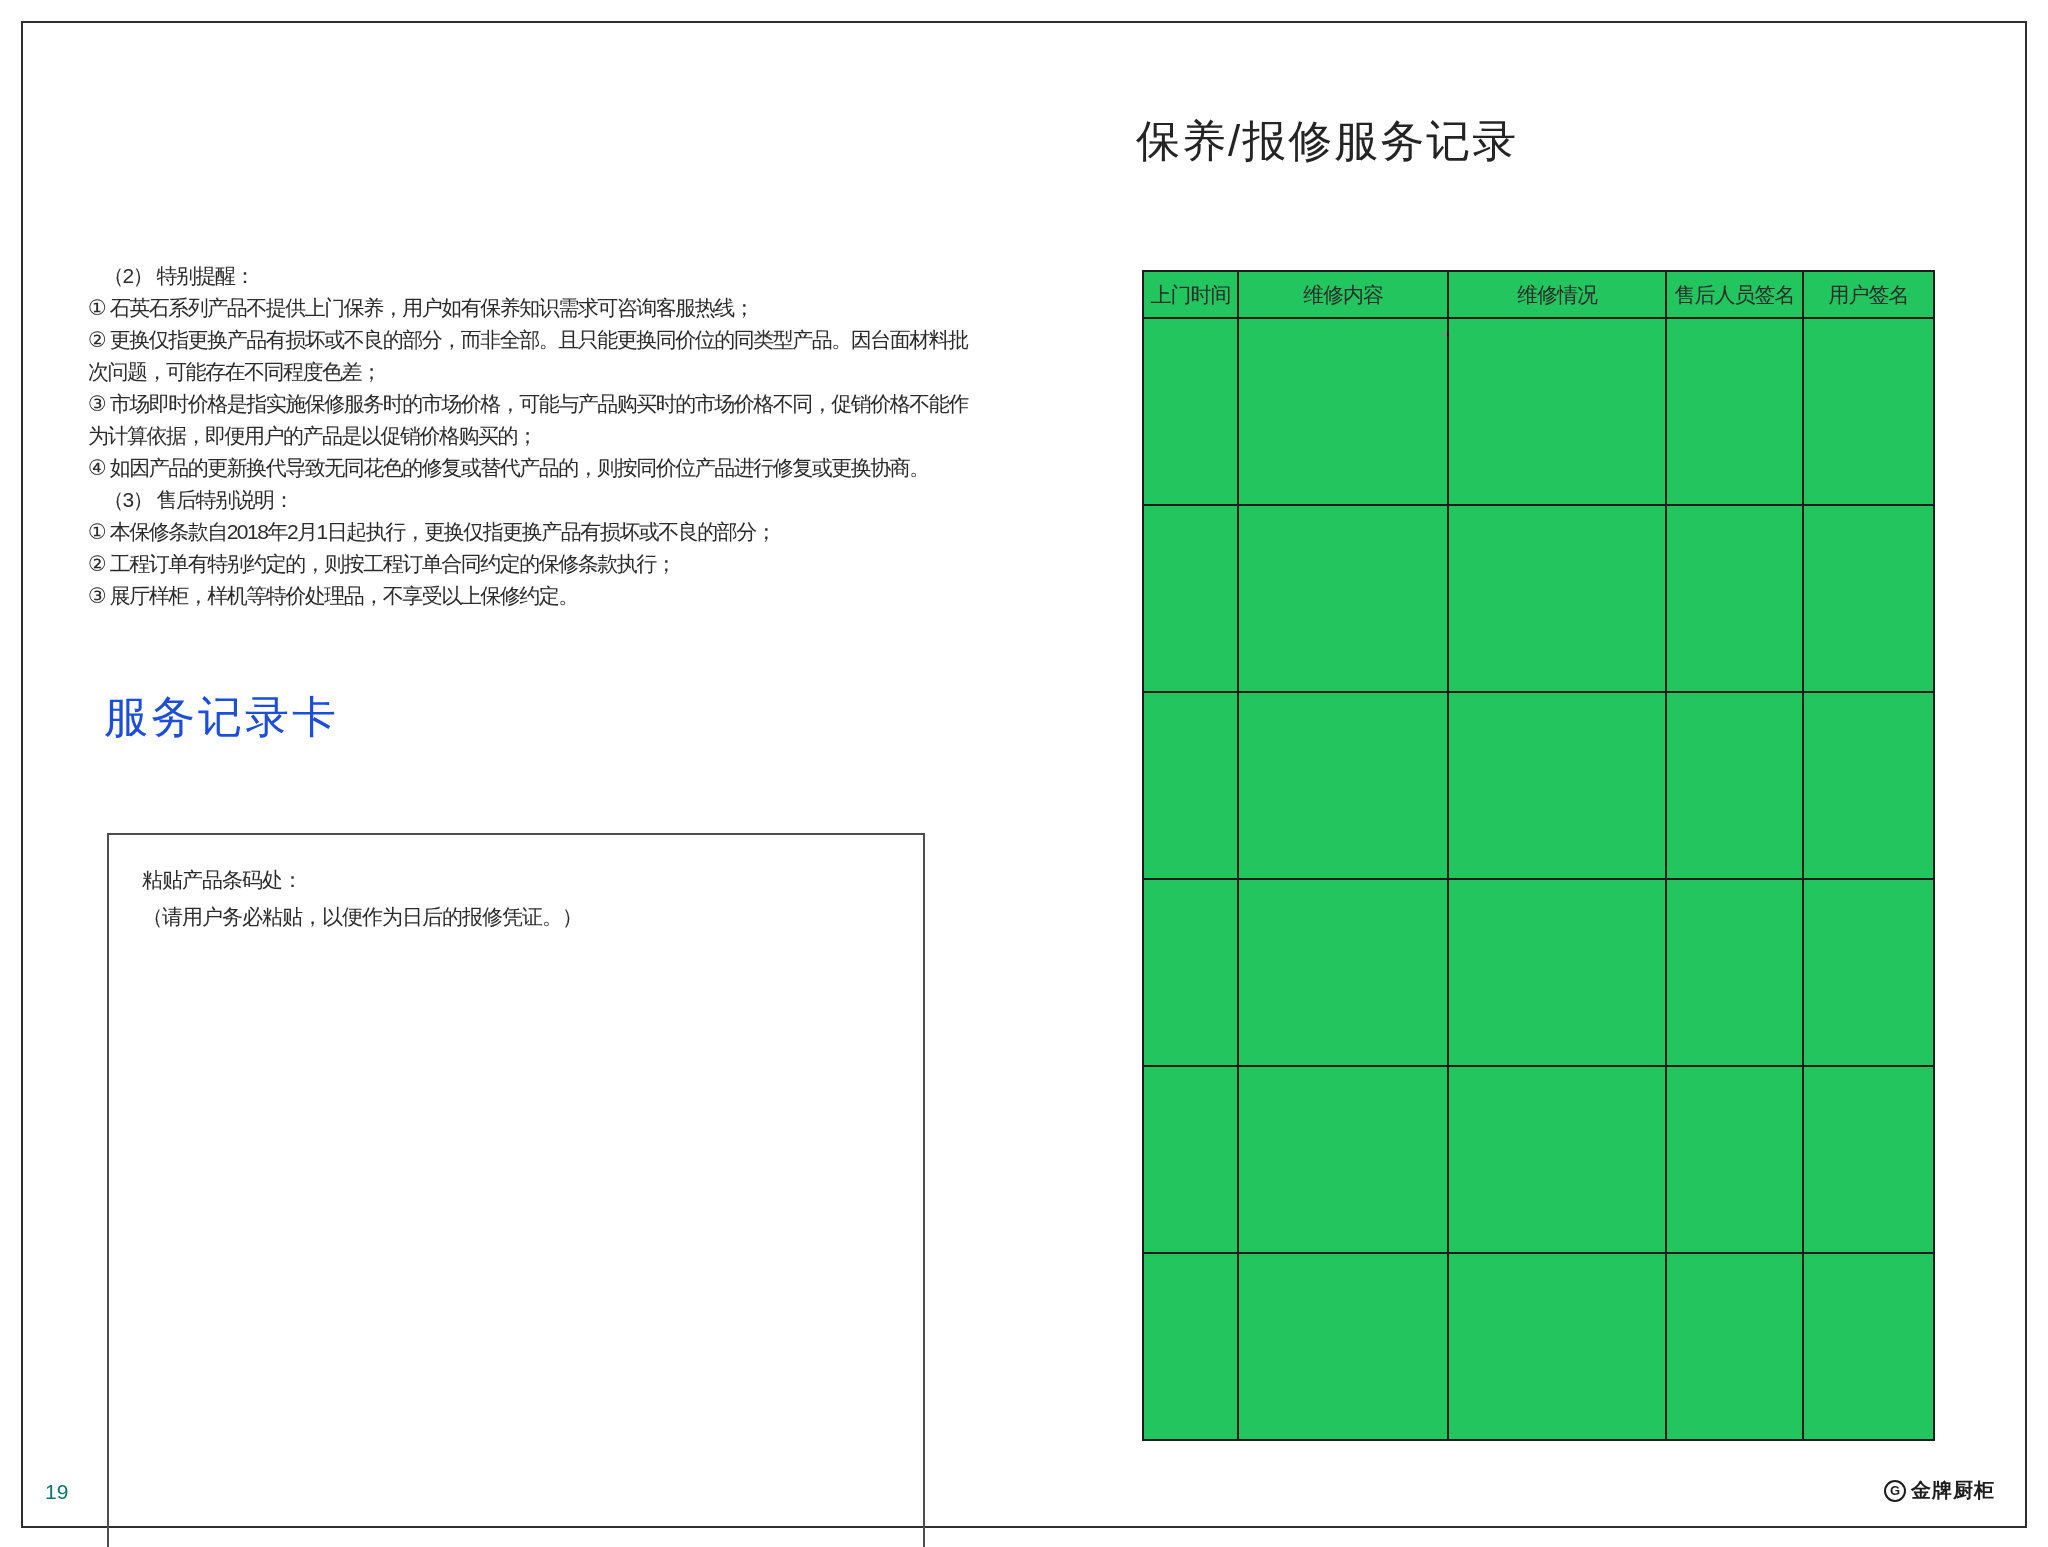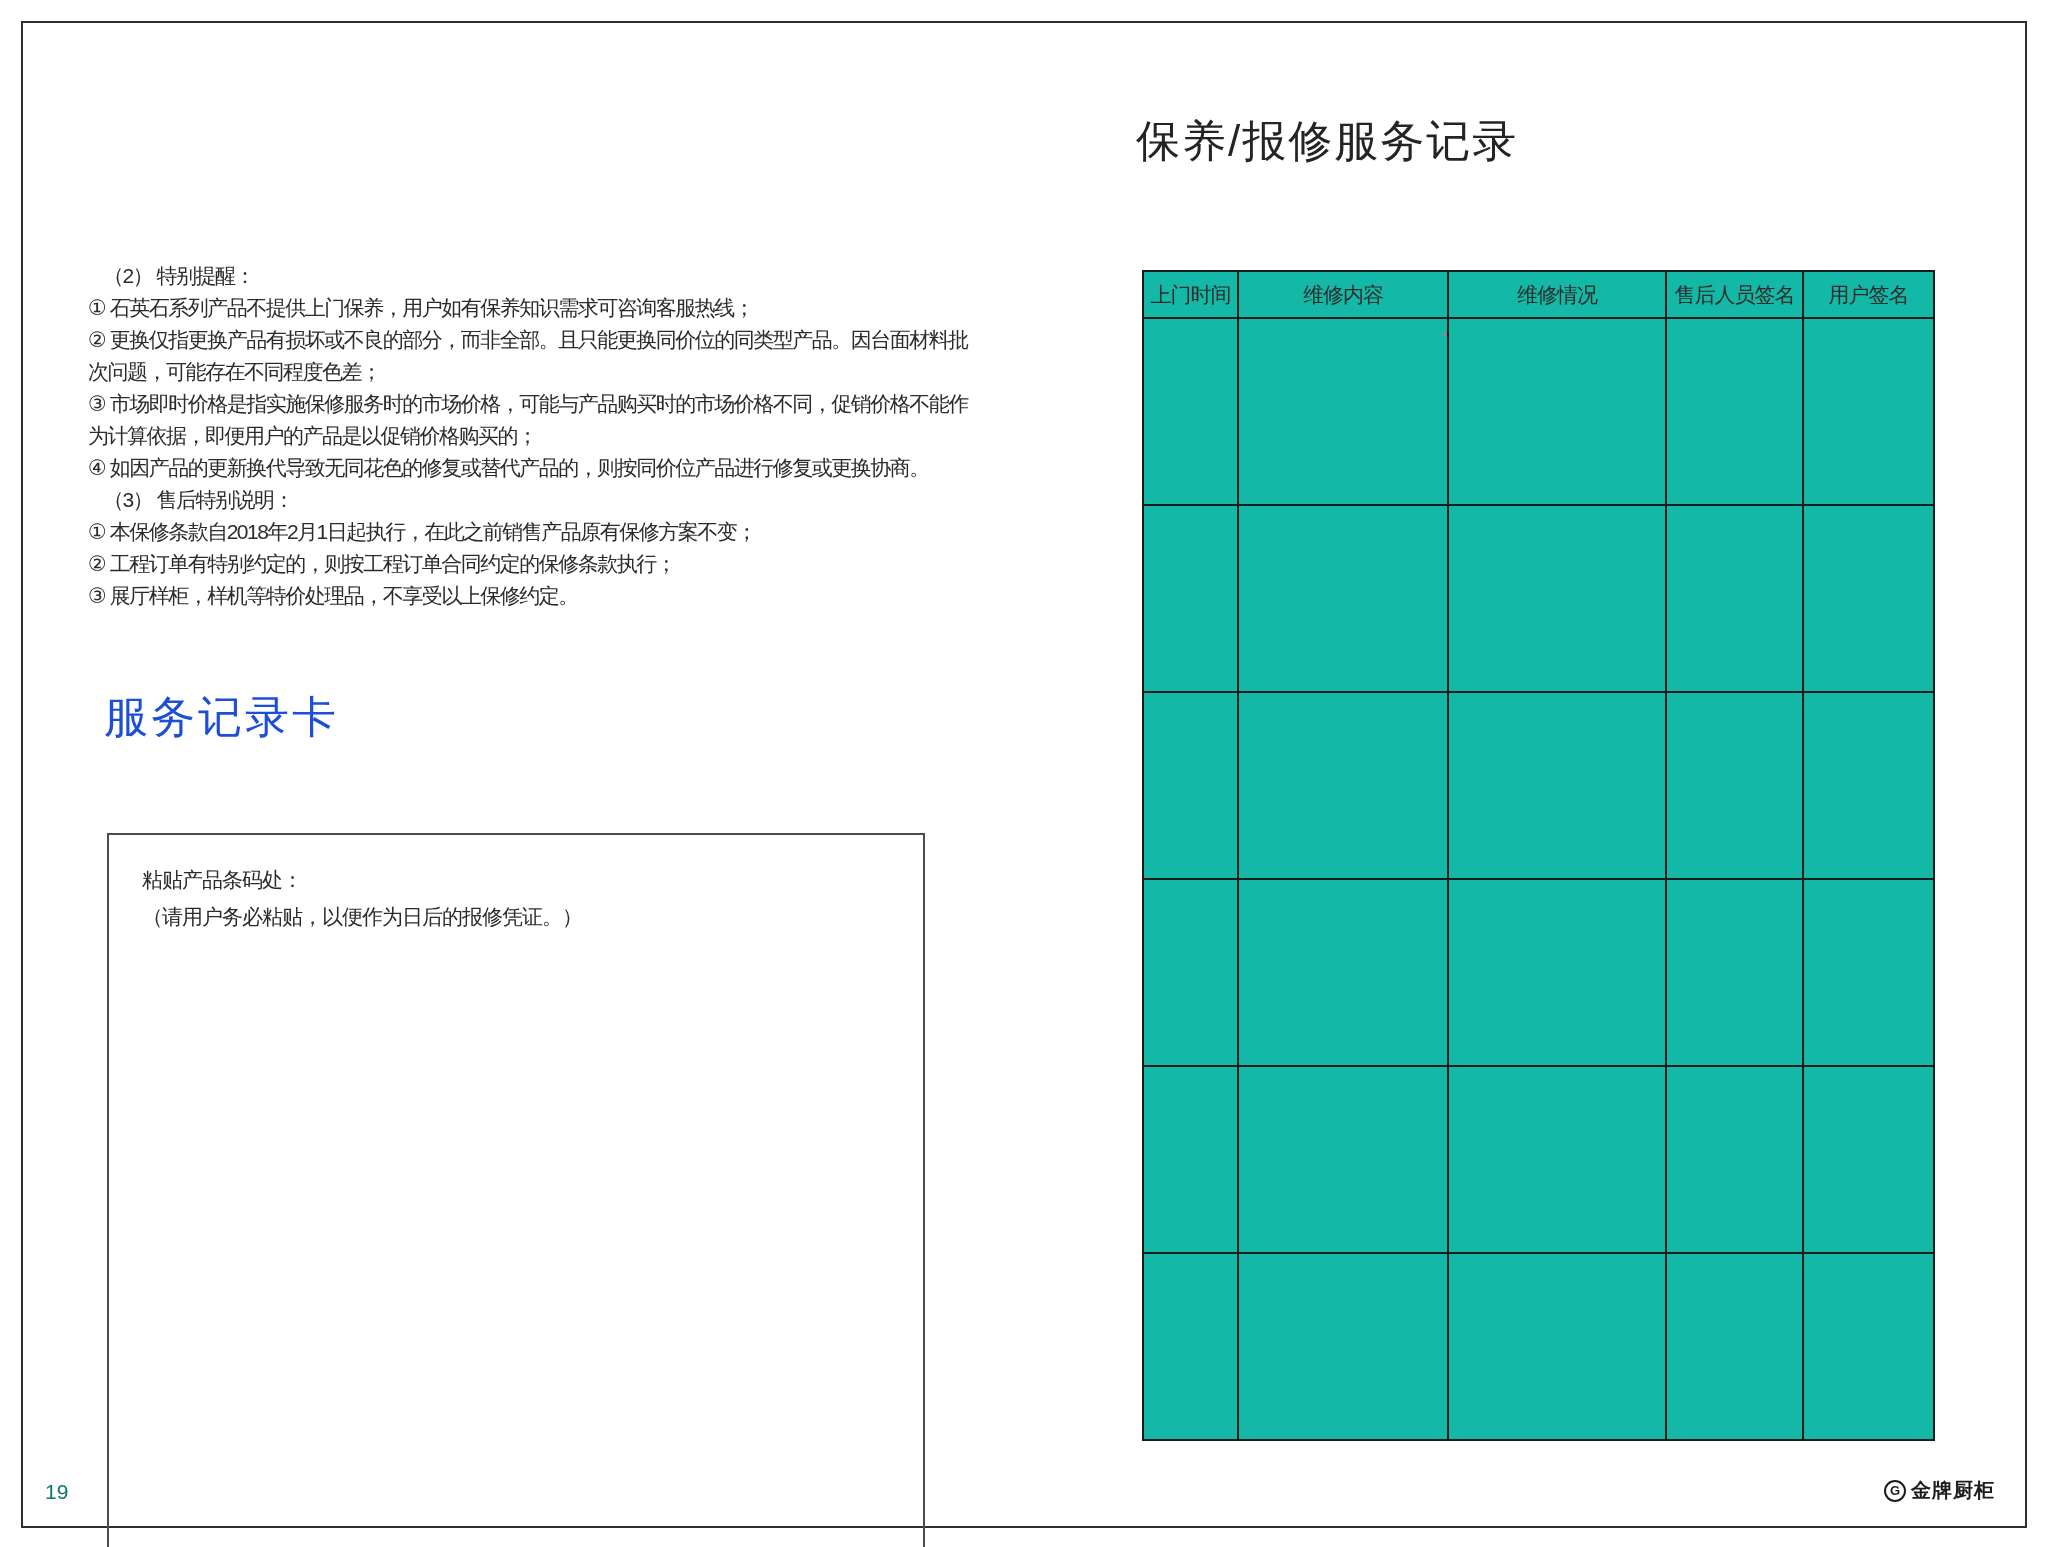--- a/index.html
+++ b/index.html
@@ -36,21 +36,21 @@
   .record-title {
     position:absolute; left:1136px; top:112px; margin:0;
     font-size:44px; font-weight:500; color:#242424; letter-spacing:2px;
   }
   
   .record-table {
     position:absolute; left:1142px; top:270px; width:791px;
     border-collapse:collapse; table-layout:fixed;
   }
   .record-table th, .record-table td {
-    border:2px solid #1c1c1c; padding:0; background:#14b8a6;
+    border:2px solid #1c1c1c; padding:0; background:#22c55e;
   }
   .record-table th {
     height:45px; font-size:21px; font-weight:400; letter-spacing:-1px;
     text-align:center; vertical-align:middle; color:#2b2b2b;
   }
   .record-table td { height:185px; }
   
   .speck {
     position:absolute; left:1443px; top:333px; width:4px; height:3px;
     background:#8a8a8a;
@@ -80,21 +80,21 @@
 
   <div class="notes">
     <div class="line indent">（2） 特别提醒：</div>
     <div class="line">① 石英石系列产品不提供上门保养，用户如有保养知识需求可咨询客服热线；</div>
     <div class="line">② 更换仅指更换产品有损坏或不良的部分，而非全部。且只能更换同价位的同类型产品。因台面材料批</div>
     <div class="line">次问题，可能存在不同程度色差；</div>
     <div class="line">③ 市场即时价格是指实施保修服务时的市场价格，可能与产品购买时的市场价格不同，促销价格不能作</div>
     <div class="line">为计算依据，即便用户的产品是以促销价格购买的；</div>
     <div class="line">④ 如因产品的更新换代导致无同花色的修复或替代产品的，则按同价位产品进行修复或更换协商。</div>
     <div class="line indent">（3） 售后特别说明：</div>
-    <div class="line">① 本保修条款自2018年2月1日起执行，在此之前销售产品原有保修方案不变；</div>
+    <div class="line">① 本保修条款自2018年2月1日起执行，更换仅指更换产品有损坏或不良的部分；</div>
     <div class="line">② 工程订单有特别约定的，则按工程订单合同约定的保修条款执行；</div>
     <div class="line">③ 展厅样柜，样机等特价处理品，不享受以上保修约定。</div>
   </div>
 
   <h2 class="service-card-title">服务记录卡</h2>
 
   <div class="barcode-box">
     <div class="bline">粘贴产品条码处：</div>
     <div class="bline">（请用户务必粘贴，以便作为日后的报修凭证。）</div>
   </div>

